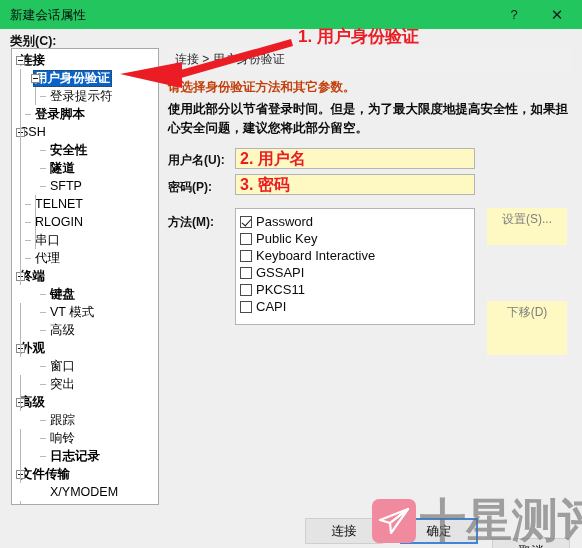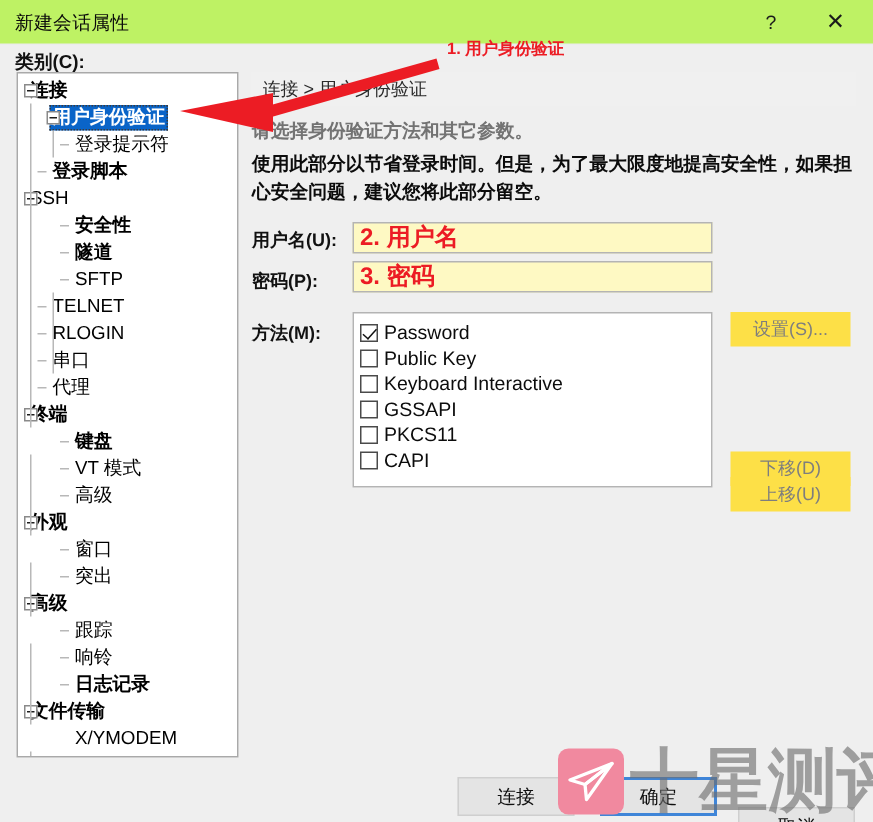--- a/index.html
+++ b/index.html
@@ -25,21 +25,21 @@
     width: 582px; height: 548px;
     background: #efefef;
     box-sizing: border-box;
   }
 
   
   #titlebar {
     position: absolute;
     left: 0; top: 0;
     width: 582px; height: 30px;
-    background: #bef264;
+    background: #22c55e;
     border-bottom: 1px solid #ececec;
     box-sizing: border-box;
   }
   #title-text {
     position: absolute;
     left: 10px; top: 7px;
     font-size: 12.5px;
     color: #0a0a0a;
     letter-spacing: 0.2px;
   }
@@ -156,21 +156,21 @@
     color: #2b2b2b;
     box-sizing: border-box;
     white-space: nowrap;
   }
   #desc1 {
     position: absolute;
     left: 1px; top: 31px;
     width: 400px;
     font-size: 12.5px;
     font-weight: bold;
-    color: #737373;
+    color: #c2410c;
   }
   #desc2 {
     position: absolute;
     left: 1px; top: 52px;
     width: 402px;
     font-size: 12.5px;
     font-weight: bold;
     line-height: 19px;
     color: #0c0c0c;
   }
@@ -240,22 +240,22 @@
     width: 4px; height: 8px;
     border: solid #111;
     border-width: 0 1.6px 1.6px 0;
     transform: rotate(42deg);
   }
 
   
   .sidebtn {
     position: absolute;
     left: 320px;
-    width: 80px; height: 23px;
-    background: #fde047;
+    width: 80px; height: 37px;
+    background: #fef9c3;
     color: #7e7e7e;
     font-size: 12px;
     text-align: center;
     line-height: 23px;
     border: none;
     box-sizing: border-box;
     cursor: default;
     user-select: none;
   }
   #btn-settings { top: 160px; }
@@ -308,21 +308,21 @@
     opacity: 0.62;
     letter-spacing: 0px;
     white-space: nowrap;
     line-height: 55px;
   }
 
   
   #anno-title {
     position: absolute;
     left: 298px; top: 25px;
-    font-size: 11px;
+    font-size: 17px;
     font-weight: bold;
     color: #ec1c24;
     white-space: nowrap;
   }
   #anno-arrow {
     position: absolute;
     left: 0; top: 0;
     width: 582px; height: 548px;
     pointer-events: none;
   }

